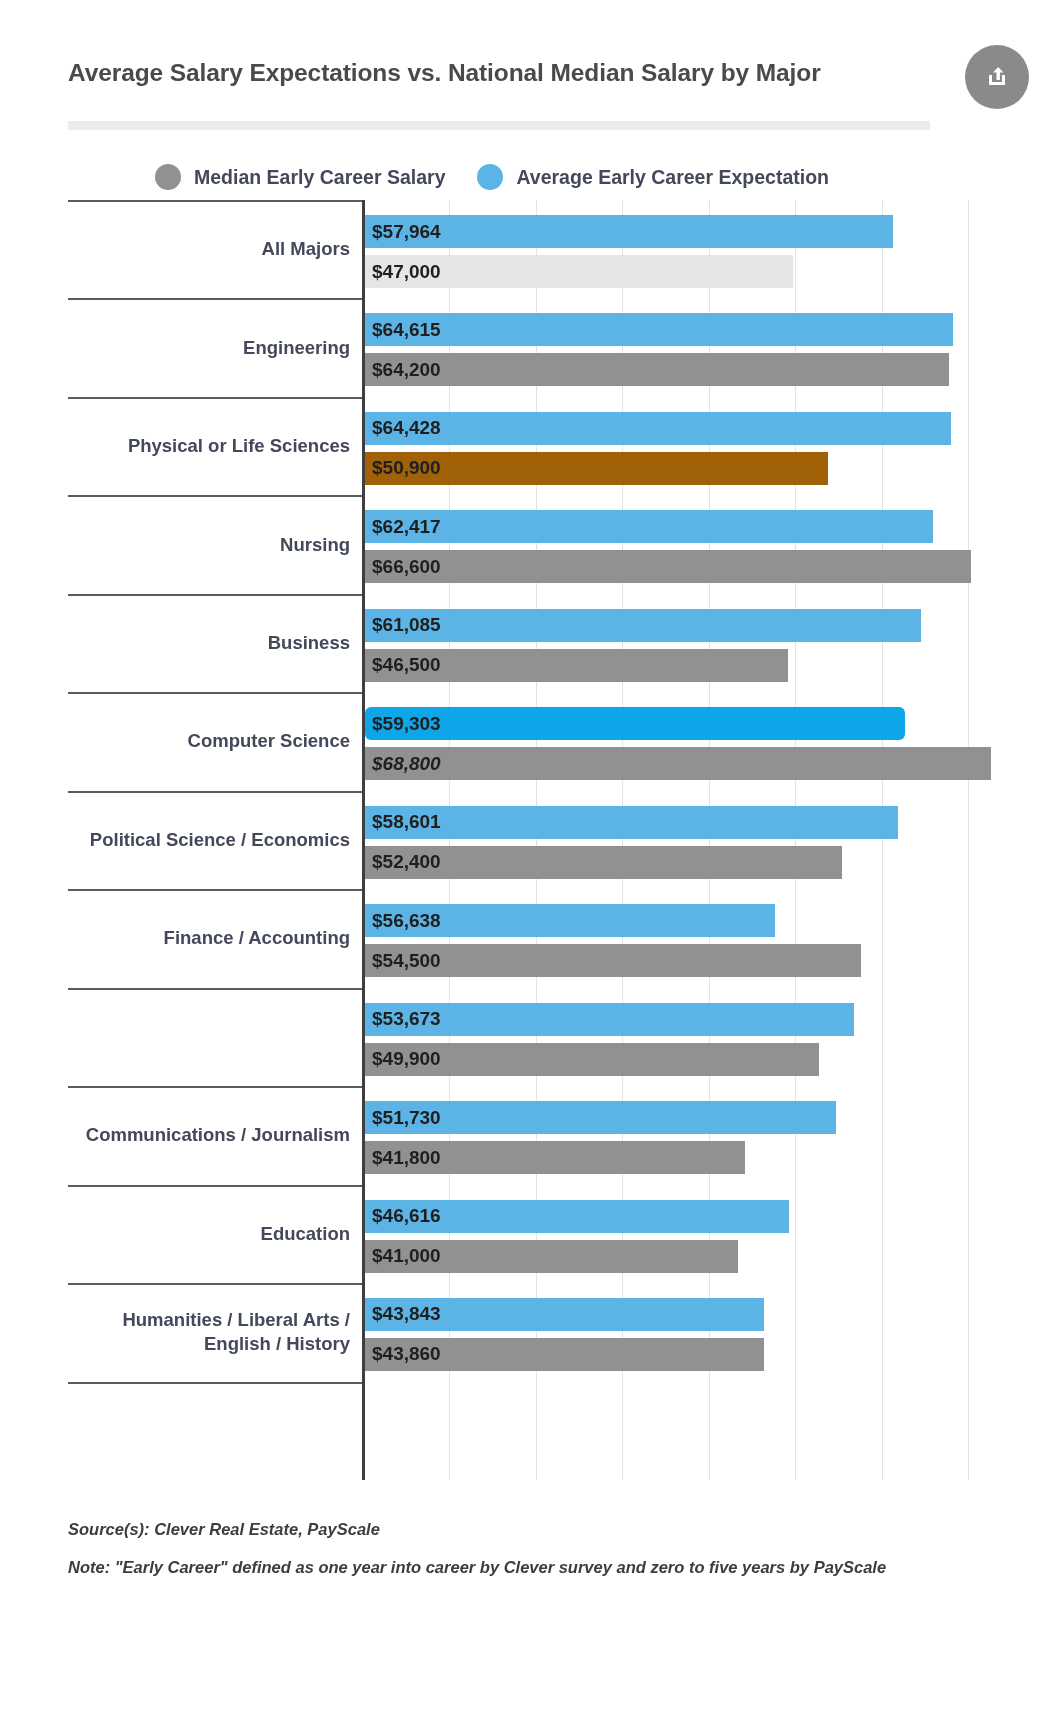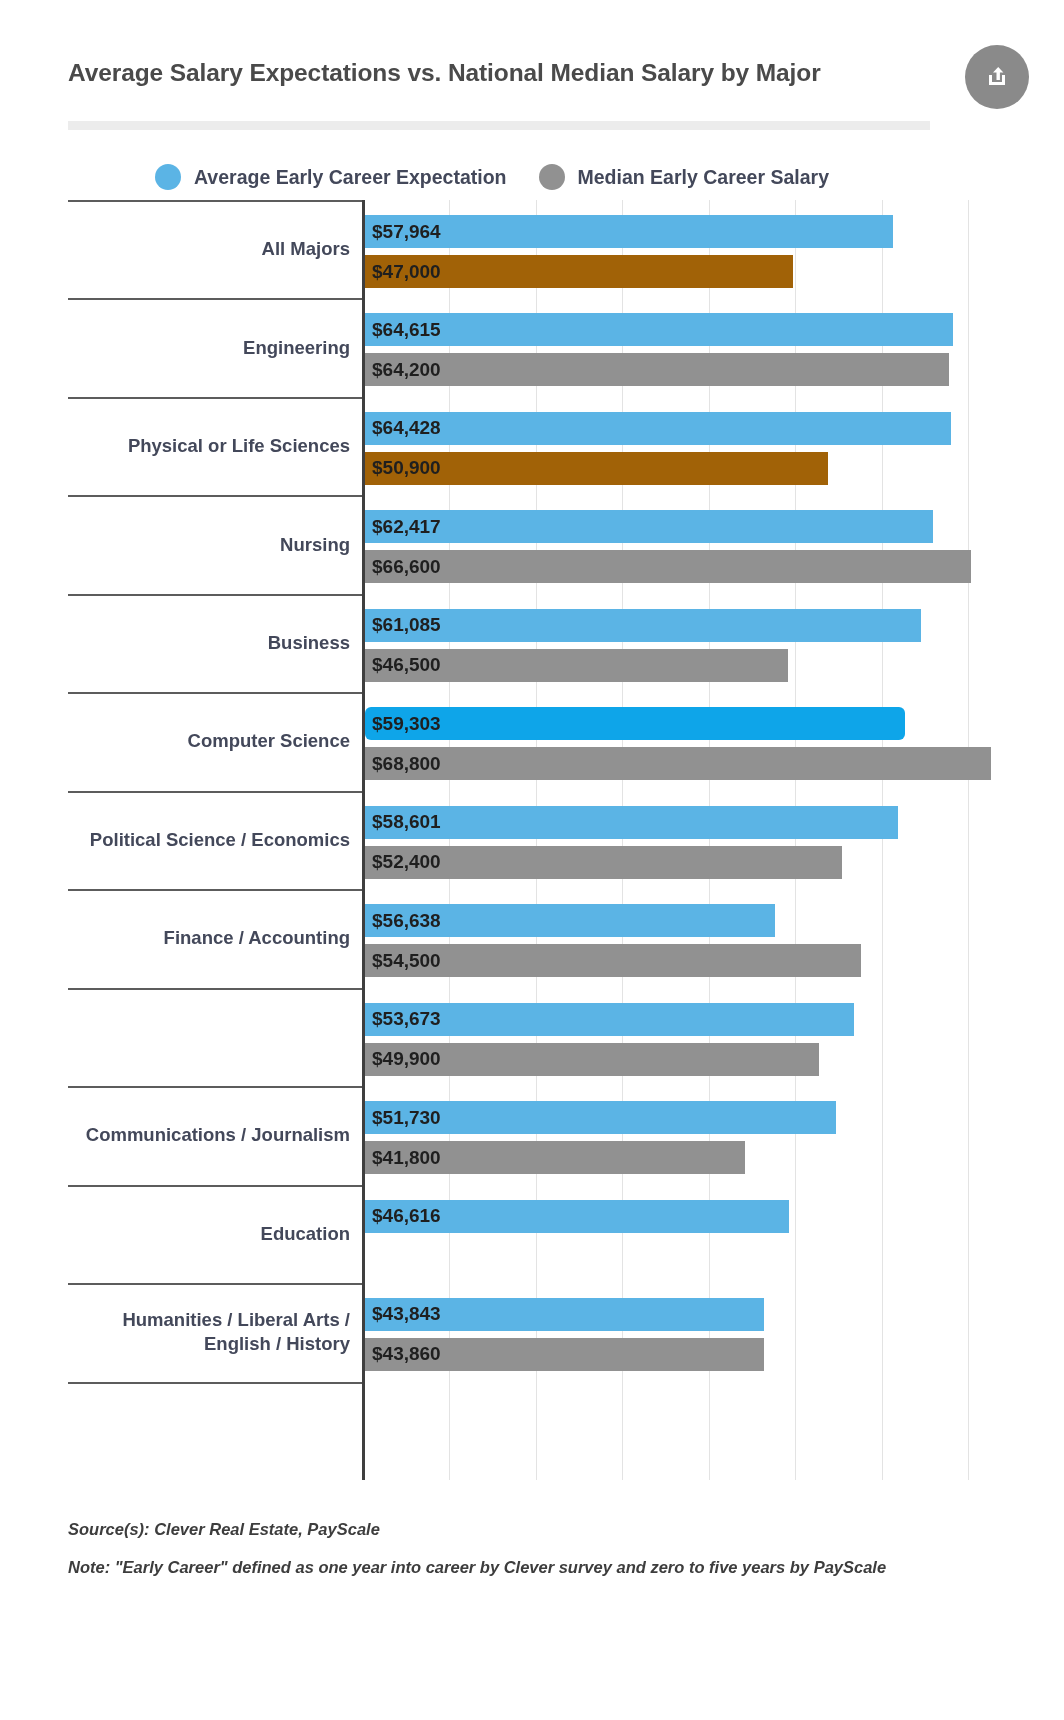--- a/index.html
+++ b/index.html
@@ -232,26 +232,26 @@
           <path d="M7 13 L7 23 L23 23 L23 13 L20 13 L20 20 L10 20 L10 13 Z" fill="#ffffff"></path>
           <path d="M14.5 18 L14.5 10.5 L11 10.5 L16.2 5 L21.4 10.5 L17.9 10.5 L17.9 18 Z" fill="#ffffff"></path>
         </svg>
       </span>
     </button>
     <div class="header-divider"></div>
   </div>
 
   <div class="legend">
     <div class="legend-item">
+      <span class="legend-dot" style="background:#919191"></span>
+      <span class="legend-label">Median Early Career Salary</span>
+    </div>
+    <div class="legend-item">
       <span class="legend-dot" style="background:#5bb4e5"></span>
       <span class="legend-label">Average Early Career Expectation</span>
-    </div>
-    <div class="legend-item">
-      <span class="legend-dot" style="background:#919191"></span>
-      <span class="legend-label">Median Early Career Salary</span>
     </div>
   </div>
 
   <div class="plot">
     <div class="gridlines" id="gridlines">
         <div class="gridline" style="left: 86.4638px;"></div>
         <div class="gridline" style="left: 172.928px;"></div>
         <div class="gridline" style="left: 259.391px;"></div>
         <div class="gridline" style="left: 345.855px;"></div>
         <div class="gridline" style="left: 432.319px;"></div>
@@ -263,21 +263,21 @@
         <div class="group">
           <div class="group-sep"></div>
           <div class="group-label">All Majors</div>
           <div class="bars">
             <div class="bar-wrap primary" style="width: 527.556px;">
               <div class="bar" style="background: rgb(91, 180, 229); width: 100%;">
                 <span class="bar-value">$57,964</span>
               </div>
             </div>
             <div class="bar-wrap secondary" style="width: 427.768px;">
-              <div class="bar" style="background: #a16207; width: 100%;">
+              <div class="bar" style="background: #e5e5e5; width: 100%;">
                 <span class="bar-value">$47,000</span>
               </div>
             </div>
           </div>
         </div>
         <div class="group">
           <div class="group-sep"></div>
           <div class="group-label">Engineering</div>
           <div class="bars">
             <div class="bar-wrap primary" style="width: 588.09px;">
@@ -342,21 +342,21 @@
         </div>
         <div class="group">
           <div class="group-sep"></div>
           <div class="group-label">Computer Science</div>
           <div class="bars">
             <div class="bar-wrap primary" style="width: 539.743px;">
               <div class="bar" style="background: #0ea5e9; width: 100%; border-radius: 6px;">
                 <span class="bar-value">$59,303</span>
               </div>
             </div>
-            <div class="bar-wrap secondary" style="width: 626.18px;">
+            <div class="bar-wrap secondary" style="width: 626.18px; font-style: italic;">
               <div class="bar" style="background: rgb(145, 145, 145); width: 100%;">
                 <span class="bar-value">$68,800</span>
               </div>
             </div>
           </div>
         </div>
         <div class="group">
           <div class="group-sep"></div>
           <div class="group-label">Political Science / Economics</div>
           <div class="bars">
@@ -419,20 +419,25 @@
             </div>
           </div>
         </div>
         <div class="group">
           <div class="group-sep"></div>
           <div class="group-label">Education</div>
           <div class="bars">
             <div class="bar-wrap primary" style="width: 424.273px;">
               <div class="bar" style="background: rgb(91, 180, 229); width: 100%;">
                 <span class="bar-value">$46,616</span>
+              </div>
+            </div>
+            <div class="bar-wrap secondary" style="width: 373.159px;">
+              <div class="bar" style="background: rgb(145, 145, 145); width: 100%;">
+                <span class="bar-value">$41,000</span>
               </div>
             </div>
           </div>
         </div>
         <div class="group">
           <div class="group-sep"></div>
           <div class="group-label">
             <span><span>Humanities / Liberal Arts /</span><br><span>English / History</span></span>
           </div>
           <div class="bars">

